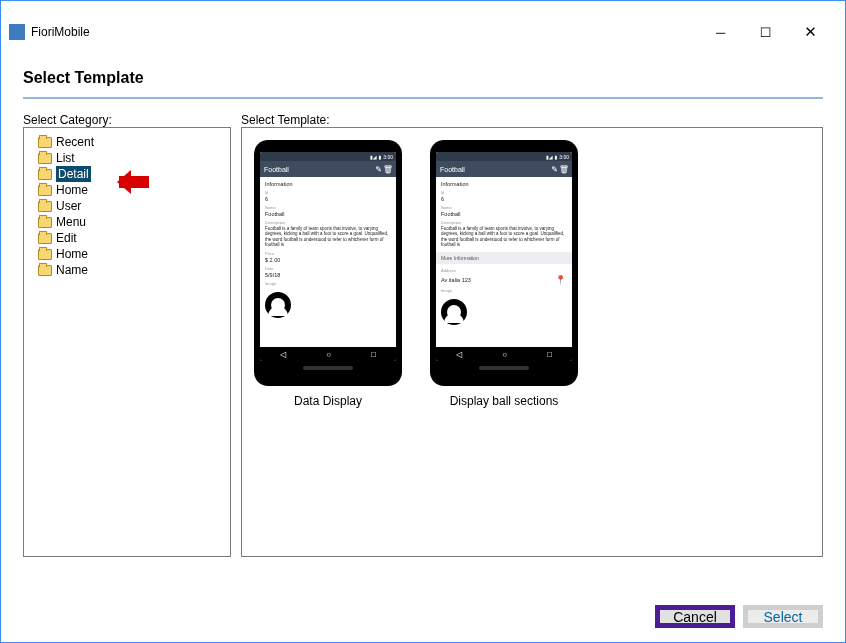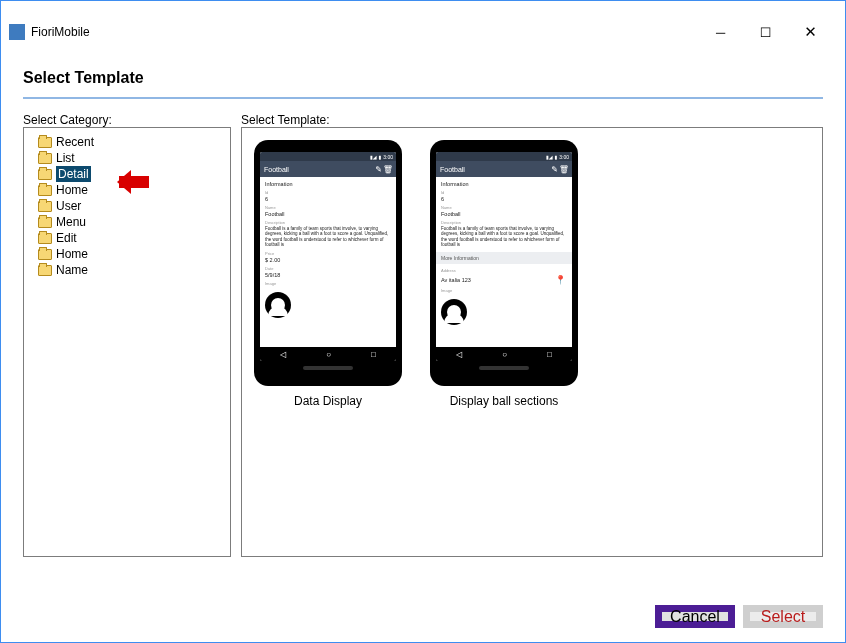--- a/index.html
+++ b/index.html
@@ -41,22 +41,22 @@
   .addr-row .pin { font-size: 9px; margin-left: auto; }
   .avatar-row { margin-top: 6px; }
   .avatar { width: 26px; height: 26px; border-radius: 50%; background: #000; display: flex; align-items: center; justify-content: center; }
   .avatar-inner { width: 14px; height: 14px; border-radius: 50%; background: #fff; position: relative; }
   .avatar-inner::after { content:""; position:absolute; bottom:-4px; left:-3px; width:20px; height:10px; border-radius: 10px 10px 0 0; background:#fff; }
   .navbar { height: 14px; background: #000; display: flex; justify-content: space-around; align-items: center; }
   .navbar span { color: #fff; font-size: 8px; }
   .homebar { height: 4px; width: 50px; background: #333; border-radius: 2px; margin: 5px auto 0; }
   .tpl-label { font-size: 12px; }
   .footer { position: absolute; bottom: 14px; right: 22px; display: flex; gap: 8px; }
-  .btn { width: 80px; height: 23px; background: #e1e1e1; border: 7px solid #4c1d95; font-size: 16px; display: flex; align-items: center; justify-content: center; }
-  .btn.disabled { color: #b91c1c; border-color: #cfcfcf; background: #ececec; }
+  .btn { width: 80px; height: 23px; background: #e1e1e1; border: 5px solid #4c1d95; font-size: 14px; display: flex; align-items: center; justify-content: center; }
+  .btn.disabled { color: #0369a1; border-color: #cfcfcf; background: #ececec; }
 </style>
 </head>
 <body>
 
 <div class="titlebar">
   <span class="app-icon"></span>
   <span class="title-text">FioriMobile</span>
   <div class="win-btn">─</div>
   <div class="win-btn">☐</div>
   <div class="win-btn close">✕</div>

